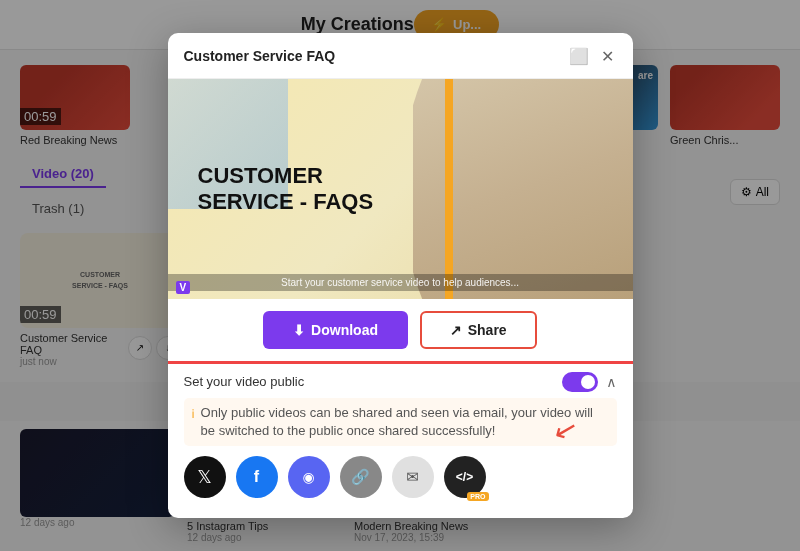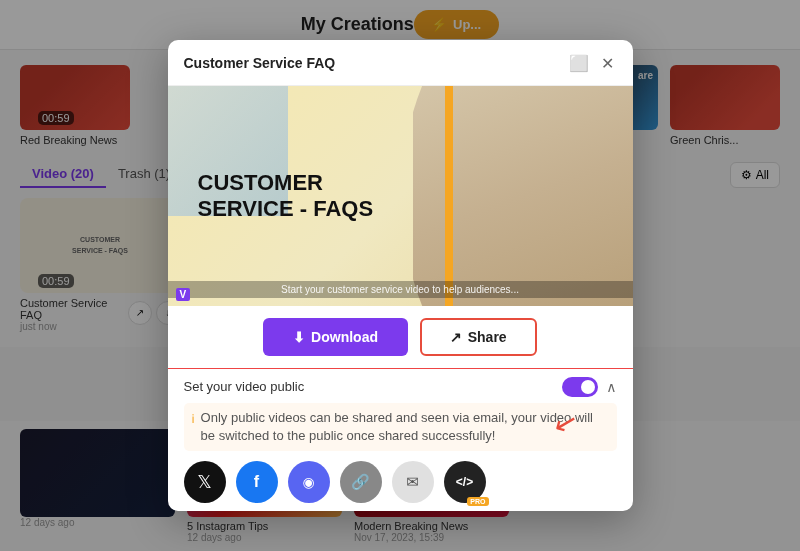--- a/index.html
+++ b/index.html
@@ -79,21 +79,22 @@
 
     
     .tabs-row {
       display: flex;
       align-items: center;
       justify-content: space-between;
       margin-bottom: 10px;
     }
     .tabs {
       display: flex;
-      gap: 0;
+      gap: 8px;
+      flex-direction: column;
     }
     .tab {
       font-size: 13px;
       padding: 5px 12px;
       cursor: pointer;
       color: #555;
       border-bottom: 2px solid transparent;
     }
     .tab.active {
       color: #7c3aed;
@@ -156,26 +157,26 @@
       left: 6px;
       background: #888;
       color: #fff;
       font-size: 9px;
       padding: 2px 5px;
       border-radius: 3px;
     }
     .duration-badge {
       position: absolute;
       bottom: 5px;
-      left: 18px;
+      left: 0;
       background: rgba(0,0,0,0.6);
       color: #fff;
-      font-size: 11px;
+      font-size: 13px;
       padding: 1px 4px;
-      border-radius: 5px;
+      border-radius: 0;
     }
     .action-btn {
       background: #fff;
       border: 1px solid #ddd;
       border-radius: 50%;
       width: 24px;
       height: 24px;
       display: flex;
       align-items: center;
       justify-content: center;
@@ -338,22 +339,22 @@
       font-size: 14px;
       font-weight: 600;
       cursor: pointer;
       display: flex;
       align-items: center;
       gap: 6px;
     }
 
     
     .share-section {
-      padding: 0 16px 8px;
-      border-top: 1px solid #ef4444;
+      padding: 0 16px 20px;
+      border-top: 3px solid #ef4444;
     }
     .share-toggle-row {
       display: flex;
       align-items: center;
       justify-content: space-between;
       padding: 8px 0 6px;
     }
     .toggle-label {
       font-size: 13px;
       color: #333;

